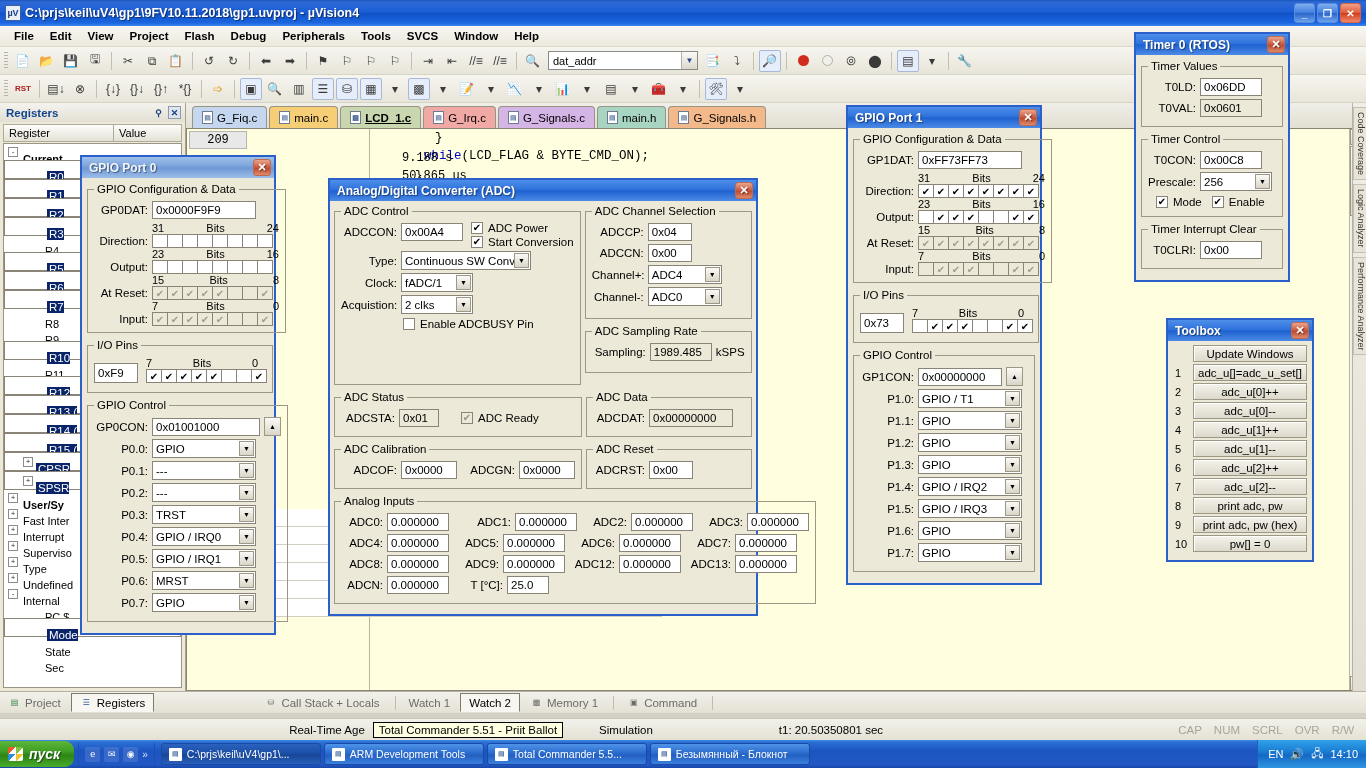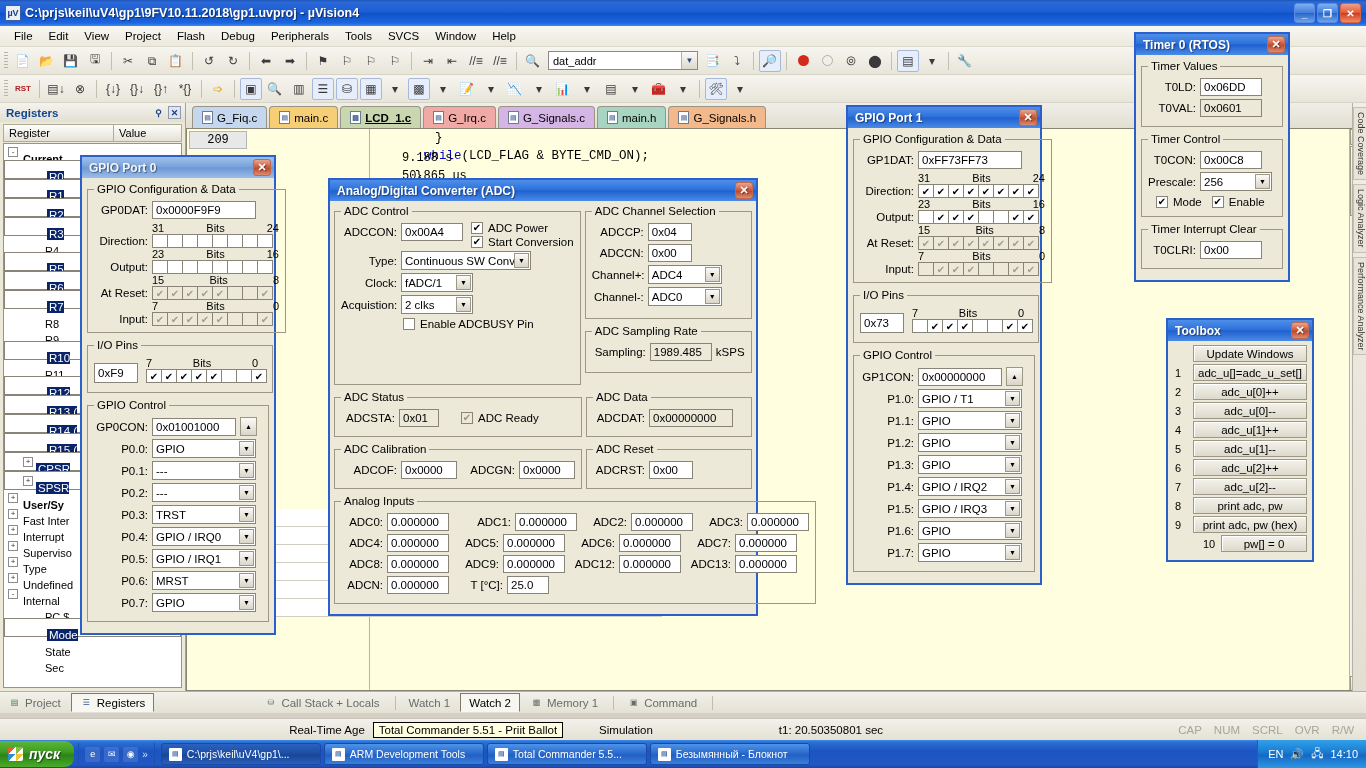--- a/index.html
+++ b/index.html
@@ -37,20 +37,21 @@
     background: linear-gradient(180deg,#7eb0ef,#3f7ddc 50%,#2a64c8 51%,#6ba3ec);
   }
   .tb-btn.close { background: linear-gradient(180deg,#f2a08a,#e05a36 50%,#d03c1c 51%,#ef8a6b); border-color:#d8643e;}
 
   
   .menubar {
     position: absolute; left: 0; top: 26px; width: 1366px; height: 21px;
     background: linear-gradient(180deg,#f7f6f1,#ece9de);
     display: flex; align-items: center; padding-left: 6px;
     border-bottom: 1px solid #dcd8cc;
+    font-weight: bold;
   }
   .menubar .mi { padding: 2px 8px; color: #000; font-size: 11.5px; }
 
   
   .toolbar {
     position: absolute; left: 0; width: 1366px;
     background: linear-gradient(180deg,#f6f5ef,#e8e5d9);
     border-bottom: 1px solid #d7d3c6;
     display: flex; align-items: center; padding-left: 4px;
   }
@@ -837,21 +838,21 @@
                 <span class="bit"></span>
                 <span class="bit">✔</span>
               </div>
           </div>
         </div>
       </fieldset>
       <fieldset class="gb">
         <legend>GPIO Control</legend>
         <div class="frow">
           <div class="flabel" style="width:58px">GP0CON:</div>
-          <div class="txt" style="width:84px">0x01001000</div>
+          <div class="txt" style="width:108px">0x01001000</div>
           <div class="spin" style="margin-left:4px">▲</div>
         </div>
         <div id="gpio0-pins">
             <div class="frow">
               <div class="flabel" style="width:58px">P0.0:</div>
               <div class="sel" style="width:104px">
                 <span>GPIO</span>
                 <span class="ar">▼</span>
               </div>
             </div>
@@ -1374,21 +1375,21 @@
             <div class="btn3d" style="flex:1;height:17px;">adc_u[2]--</div>
           </div>
           <div style="display: flex; align-items: center; margin-bottom: 2px;">
             <div style="width:20px;font-size:11px;padding-left:2px;">8</div>
             <div class="btn3d" style="flex:1;height:17px;">print adc, pw</div>
           </div>
           <div style="display: flex; align-items: center; margin-bottom: 2px;">
             <div style="width:20px;font-size:11px;padding-left:2px;">9</div>
             <div class="btn3d" style="flex:1;height:17px;">print adc, pw (hex)</div>
           </div>
-          <div style="display: flex; align-items: center; margin-bottom: 2px; margin-left: 28px;">
+          <div style="display: flex; align-items: center; margin-bottom: 2px;">
             <div style="width:20px;font-size:11px;padding-left:2px;">10</div>
             <div class="btn3d" style="flex:1;height:17px;">pw[] = 0</div>
           </div>
         </div>
     </div>
   </div>
 
   <div class="taskbar">
     <div class="start">
       <span class="flag"></span>

